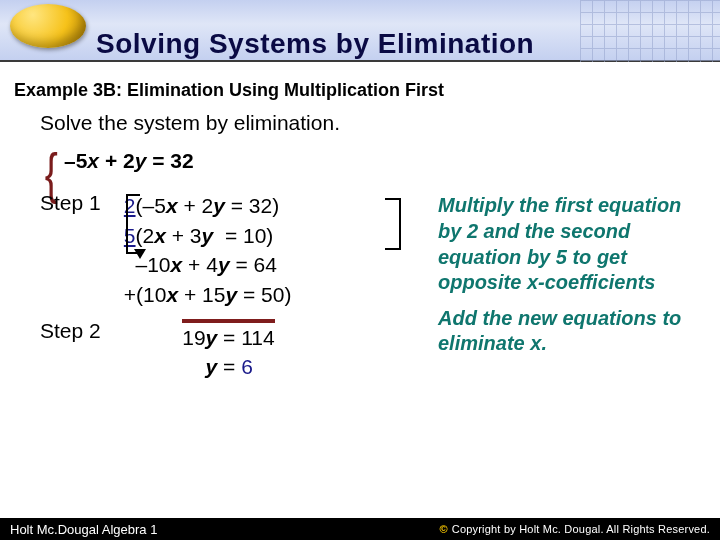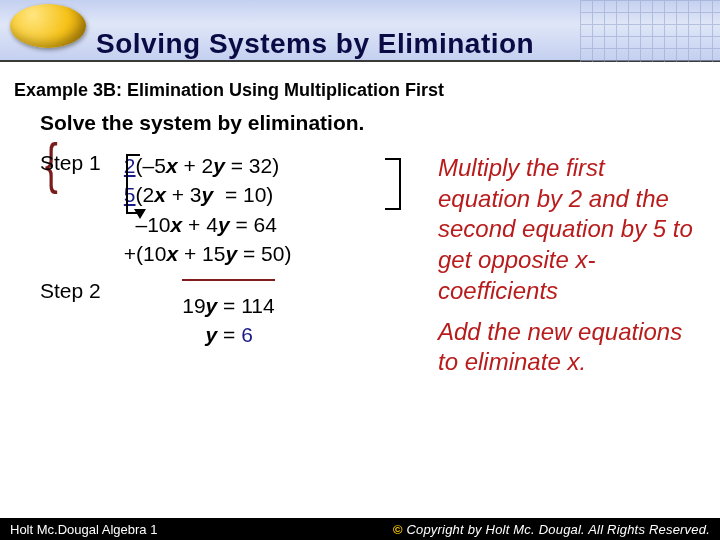--- a/index.html
+++ b/index.html
@@ -55,22 +55,22 @@
   }
 
   
   .content {
     padding: 0 22px 0 40px;
     font-size: 21px;
     color: #000;
     position: relative;
   }
   .instruction {
-    font-weight: 700;
-    margin-bottom: 2px;
+    font-weight: 400;
+    margin-bottom: 12px;
   }
 
   .system-wrap {
     position: relative;
     margin-left: 24px;
     margin-bottom: 16px;
   }
   .brace {
     position: absolute;
     left: -22px;
@@ -90,42 +90,43 @@
 
   .cols {
     display: flex;
     align-items: flex-start;
     gap: 18px;
   }
   .leftcol { flex: 0 0 380px; position: relative; }
   .rightcol {
     flex: 1 1 auto;
     font-style: italic;
-    color: #b91c1c;
-    font-size: 24px;
+    color: #0f766e;
+    font-size: 20px;
     line-height: 1.28;
     padding-top: 2px;
+    font-weight: bold;
   }
   .rightcol p { margin-bottom: 10px; }
 
   .steplbl {
     display: inline-block;
     width: 78px;
     font-weight: 400;
     vertical-align: top;
   }
   .work {
     display: inline-block;
     vertical-align: top;
     white-space: pre;
     line-height: 1.4;
   }
   .blue { color: #1a1a8a; }
   .uline { text-decoration: underline; }
-  .sumabove { border-top: 2px solid #7f1d1d; display: inline-block; padding-top: 10px; }
+  .sumabove { border-top: 4px solid #7f1d1d; display: inline-block; padding-top: 0; }
 
   
   .rbracket {
     position: absolute;
     border: 2px solid #000;
     border-left: none;
   }
   .lbracket {
     position: absolute;
     border: 2px solid #000;
@@ -161,42 +162,42 @@
     justify-content: space-between;
     padding: 0 10px;
   }
   .footer-left {
     color: #fff;
     font-size: 13px;
     font-weight: 400;
   }
   .footer-right {
     color: #fff;
-    font-size: 13px;
+    font-size: 11px;
     letter-spacing: .2px;
-    font-style: italic;
   }
   .copyglyph { color: #ffcc00; font-weight: bold; margin-right: 4px; }
 </style>
 </head>
 <body>
 
 <div class="header">
   <div class="header-grid"></div>
   <div class="header-oval"></div>
   <div class="header-title">Solving Systems by Elimination</div>
 </div>
 
 <div class="example-title">Example 3B: Elimination Using Multiplication First</div>
 
 <div class="content">
   <div class="instruction">Solve the system by elimination.</div>
 
   <div class="system-wrap">
     <span class="brace">{</span>
+    <div class="eqline"><span>–5</span><span class="ital">x</span><span> + 2</span><span class="ital">y</span><span> = 32</span></div>
   </div>
 
   <div class="cols">
     <div class="leftcol">
 
       <div class="lbracket lbracket1"></div>
       <div class="larrowhead"></div>
       <div class="rbracket top"></div>
 
       <span class="steplbl">Step 1</span>

